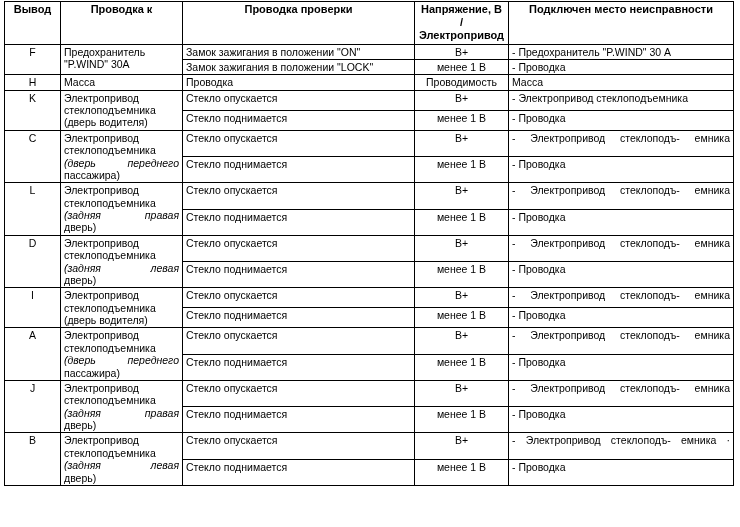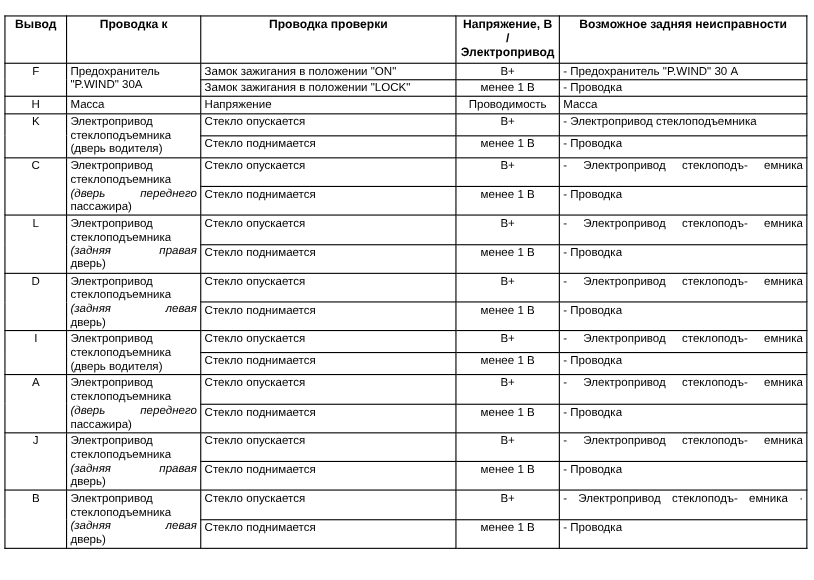--- a/index.html
+++ b/index.html
@@ -16,21 +16,21 @@
   }
   .page {
     position: relative;
     width: 740px;
     height: 527px;
     background: #ffffff;
   }
   table.diag {
     border-collapse: collapse;
     width: 729px;
-    margin: 14px 0 0 4px;
+    margin: 1px 0 0 4px;
     table-layout: fixed;
     font-size: 10.5px;
     line-height: 1.18;
   }
   table.diag col.c0 { width: 56px; }
   table.diag col.c1 { width: 122px; }
   table.diag col.c2 { width: 232px; }
   table.diag col.c3 { width: 94px; }
   table.diag col.c4 { width: 225px; }
 
@@ -89,21 +89,21 @@
         <col class="c2">
         <col class="c3">
         <col class="c4">
     </colgroup>
     <thead>
       <tr>
         <th>Вывод</th>
         <th>Проводка к</th>
         <th>Проводка проверки</th>
         <th>Напряжение, В / Электропривод</th>
-        <th>Возможное задняя неисправности</th>
+        <th>Подключен место неисправности</th>
       </tr>
     </thead>
     <tbody id="tbody">
         <tr>
           <td class="pin" rowspan="2">F</td>
           <td class="conn" rowspan="2">
             <span class="cellline">Предохранитель</span>
             <span class="cellline">"P.WIND" 30А</span>
           </td>
           <td class="cond">Замок зажигания в положении "ON"</td>
@@ -113,21 +113,21 @@
         <tr>
           <td class="cond">Замок зажигания в положении "LOCK"</td>
           <td class="volt">менее 1 В</td>
           <td class="fault">- Проводка</td>
         </tr>
         <tr>
           <td class="pin" rowspan="1">H</td>
           <td class="conn" rowspan="1">
             <span class="cellline">Масса</span>
           </td>
-          <td class="cond">Напряжение</td>
+          <td class="cond">Проводка</td>
           <td class="volt">Проводимость</td>
           <td class="fault">Масса</td>
         </tr>
         <tr>
           <td class="pin" rowspan="2">K</td>
           <td class="conn" rowspan="2">
             <span class="cellline">Электропривод</span>
             <span class="cellline">стеклоподъемника</span>
             <span class="cellline">(дверь водителя)</span>
           </td>

